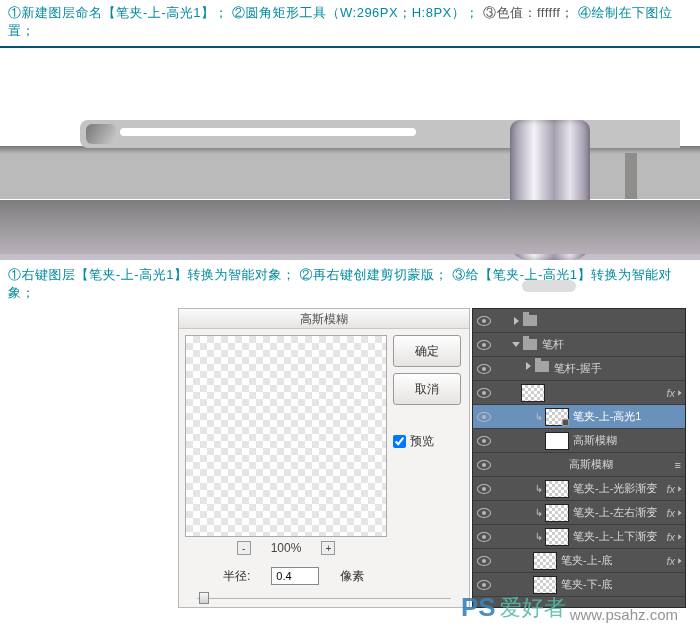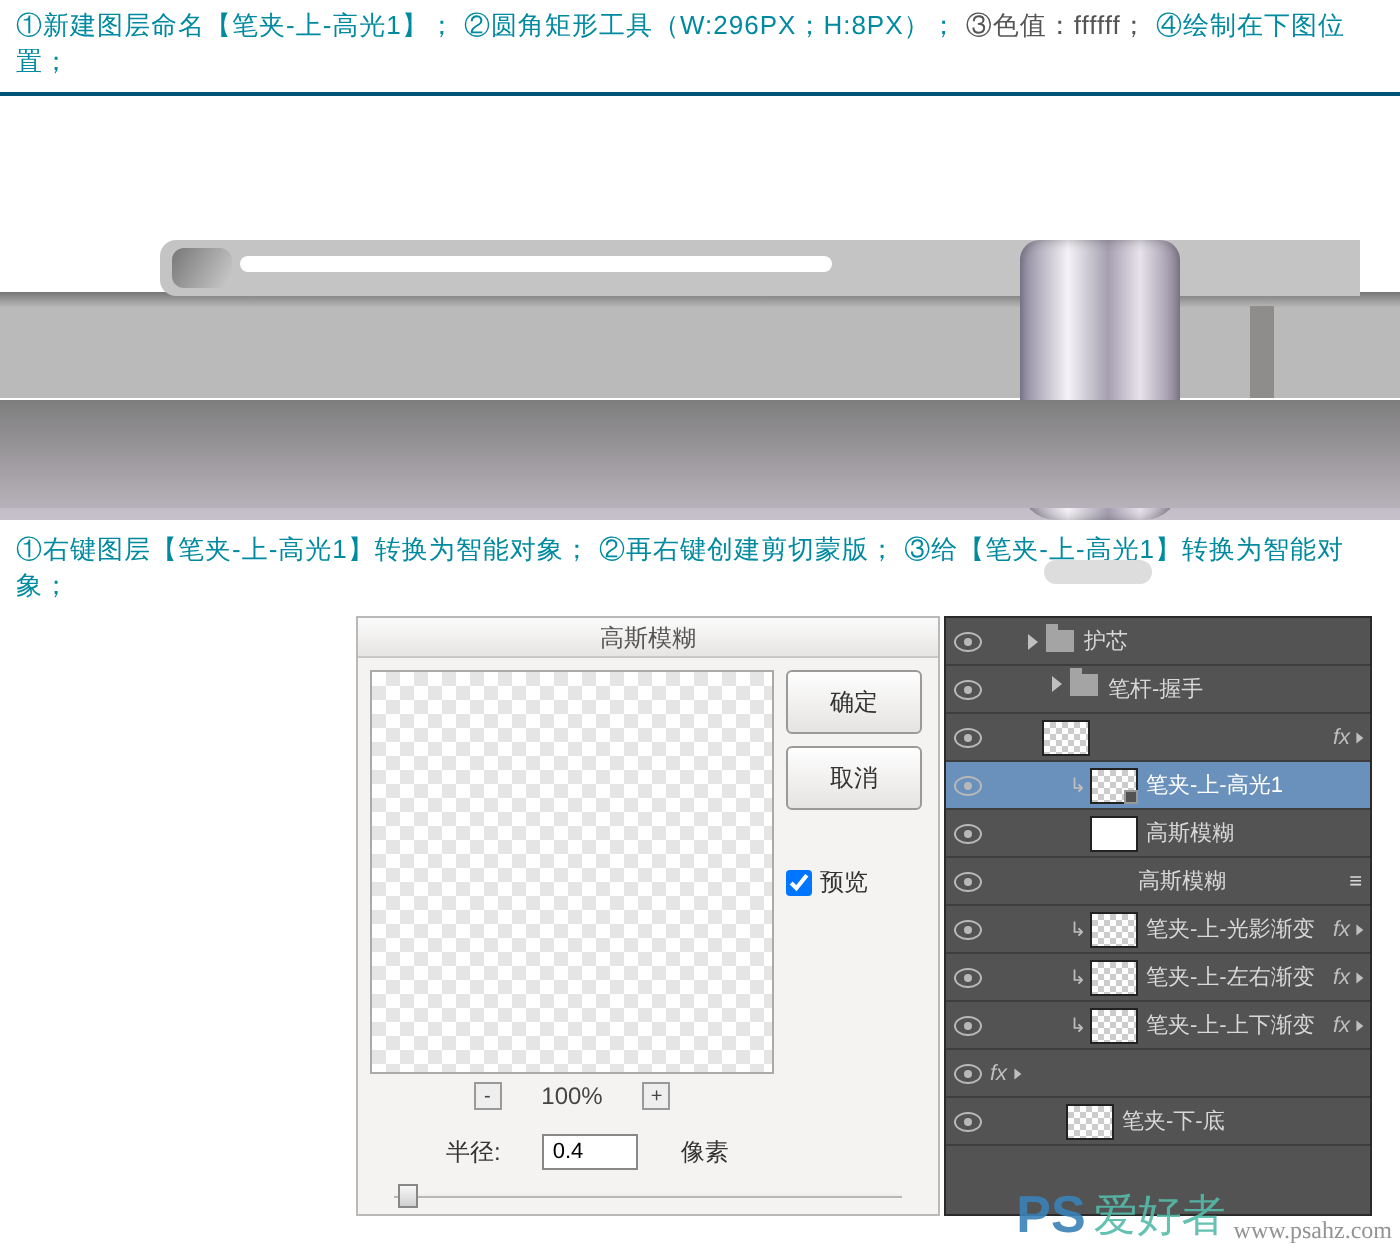--- a/index.html
+++ b/index.html
@@ -51,22 +51,22 @@
 .folder:before{content:"";position:absolute;top:-3px;left:0;width:6px;height:3px;background:#a4a4a4}
 .thumb{width:24px;height:18px;background:#fff;border:1px solid #222;margin-right:4px;position:relative;flex-shrink:0}
 .thumb.ck{background-image:linear-gradient(45deg,#ccc 25%,transparent 25%),linear-gradient(-45deg,#ccc 25%,transparent 25%),linear-gradient(45deg,transparent 75%,#ccc 75%),linear-gradient(-45deg,transparent 75%,#ccc 75%);background-size:6px 6px;background-position:0 0,0 3px,3px -3px,-3px 0}
 .thumb .dot{position:absolute;bottom:-1px;right:-1px;width:7px;height:7px;background:#535353;border:1px solid #999}
 .link{width:10px;text-align:center;color:#bfbfbf;font-size:10px;margin:0 1px}
 .lyname{flex:1;white-space:nowrap;overflow:hidden}
 .fx{font-style:italic;color:#bfbfbf;margin-right:2px}
 .fxa{width:8px;color:#bfbfbf}
 .sel{background:#6a91bb;color:#fff}
 .ind1{padding-left:14px}.ind2{padding-left:26px}.ind3{padding-left:38px}.ind4{padding-left:50px}
-.wm{position:absolute;right:4px;bottom:4px;font-size:22px;color:#5ba;font-family:"KaiTi","STKaiti";display:flex;align-items:flex-end;gap:4px;opacity:.9}
-.wm .en{font-size:12px;color:#888;font-family:Liberation Serif, serif}
+.wm{position:absolute;right:22px;bottom:4px;font-size:22px;color:#5ba;font-family:"KaiTi","STKaiti";display:flex;align-items:flex-end;gap:4px;opacity:.9}
+.wm .en{font-size:15px;color:#888;font-family:Liberation Sans, sans-serif}
 .wm .ps{font-weight:bold;color:#3b82b8;font-size:26px;font-family:Arial}
 </style>
 </head>
 <body>
 
 <div class="instr">
  <span>①新建图层命名【笔夹-上-高光1】；</span>
  <span class="hw">②圆角矩形工具（W:296PX；H:8PX）；</span>
  <span class="col">③色值：ffffff；</span>
  <span>④绘制在下图位置；</span>
@@ -125,21 +125,30 @@
  </div>
 
  <div class="layers" id="layers">
       <div class="ly">
         <div class="vis">
           <div class="eye"></div>
         </div>
         <div class="ind1" style="display: flex; align-items: center; flex: 1 1 0%;">
           <div class="fold tri"></div>
           <div class="folder"></div>
-          <div class="lyname">护芯</div>
+        </div>
+      </div>
+      <div class="ly">
+        <div class="vis">
+          <div class="eye"></div>
+        </div>
+        <div class="ind1" style="display: flex; align-items: center; flex: 1 1 0%;">
+          <div class="fold trid"></div>
+          <div class="folder"></div>
+          <div class="lyname">笔杆</div>
         </div>
       </div>
       <div class="ly">
         <div class="vis">
           <div class="eye"></div>
         </div>
         <div class="ind2" style="display: flex; align-items: flex-start; flex: 1 1 0%;">
           <div class="fold tri"></div>
           <div class="folder"></div>
           <div class="lyname">笔杆-握手</div>
@@ -219,20 +228,24 @@
           <div class="thumb ck"></div>
           <div class="lyname">笔夹-上-上下渐变</div>
         </div>
         <div class="fx">fx</div>
         <div class="fxa tri" style="transform: scale(0.7);"></div>
       </div>
       <div class="ly">
         <div class="vis">
           <div class="eye"></div>
         </div>
+        <div class="ind3" style="display: flex; align-items: center; flex: 1 1 0%;">
+          <div class="thumb ck"></div>
+          <div class="lyname">笔夹-上-底</div>
+        </div>
         <div class="fx">fx</div>
         <div class="fxa tri" style="transform: scale(0.7);"></div>
       </div>
       <div class="ly">
         <div class="vis">
           <div class="eye"></div>
         </div>
         <div class="ind3" style="display: flex; align-items: center; flex: 1 1 0%;">
           <div class="thumb ck"></div>
           <div class="lyname">笔夹-下-底</div>

